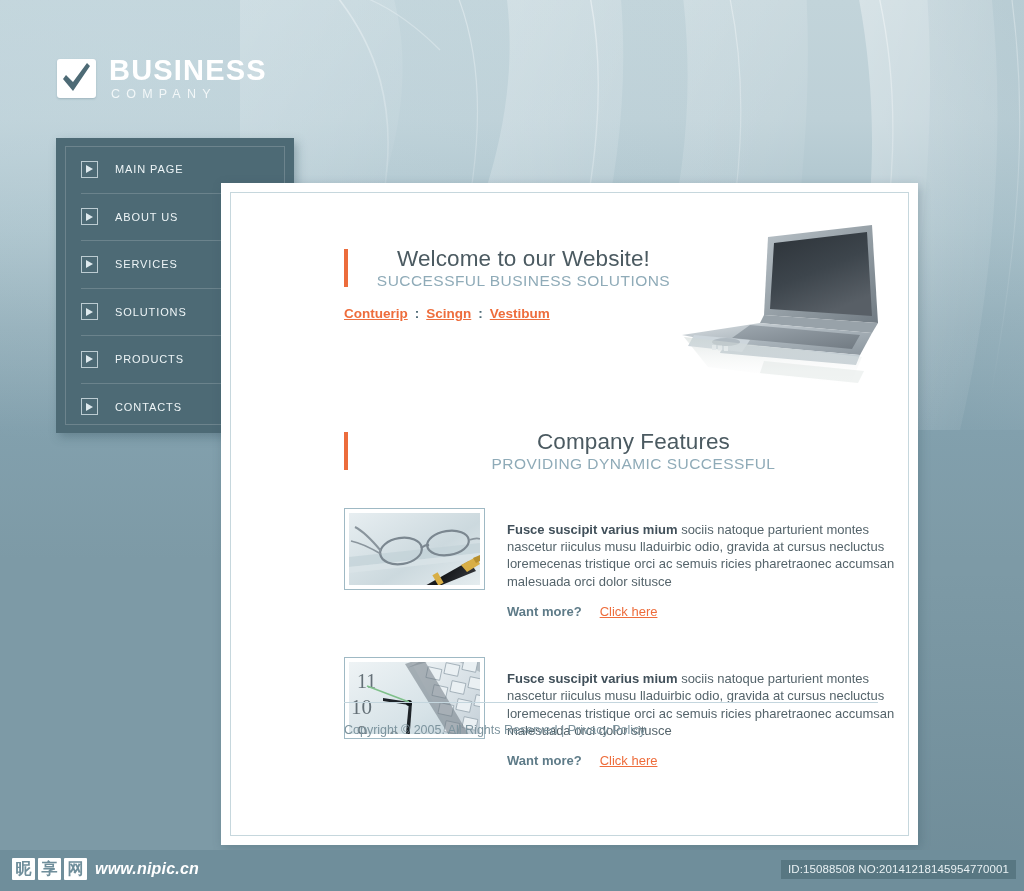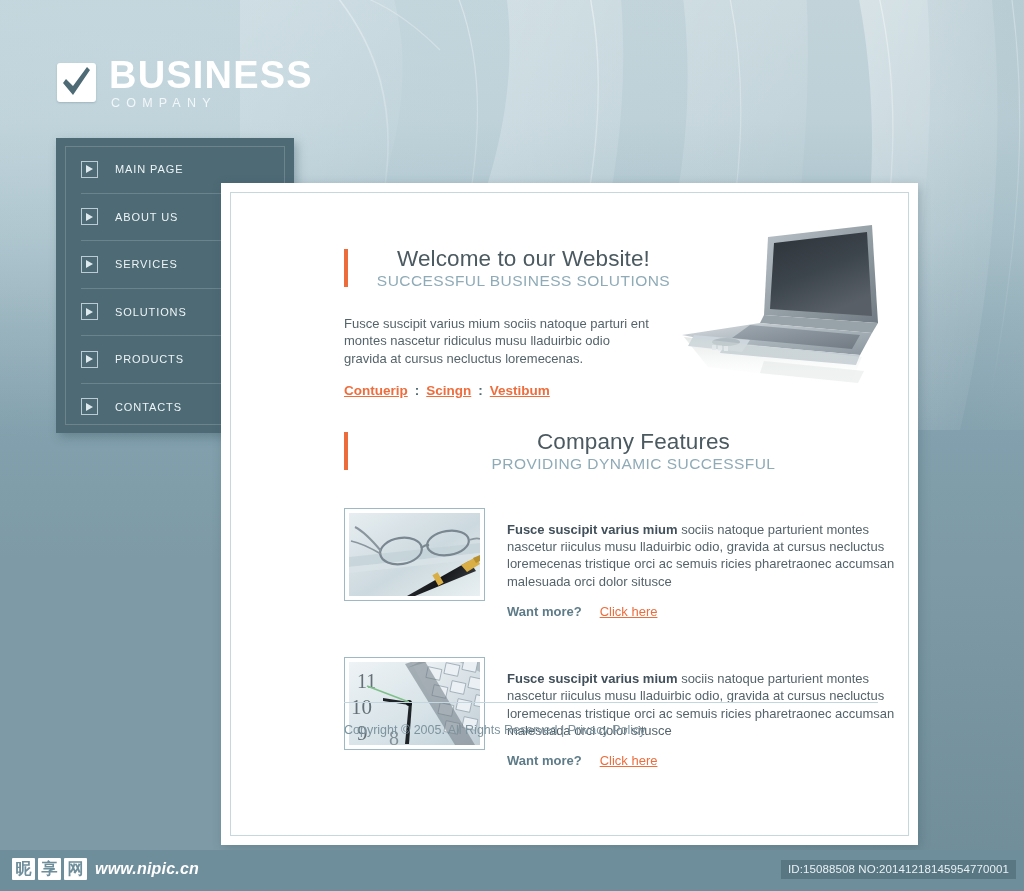--- a/index.html
+++ b/index.html
@@ -68,21 +68,21 @@
     width: 39px;
     height: 39px;
     background: #ffffff;
     border-radius: 3px;
     position: relative;
     box-shadow: 0 1px 2px rgba(60,90,104,0.25);
   }
   .logo-mark svg { position:absolute; left:5px; top:4px; }
   .logo-text { line-height: 1; }
   .logo-title {
-    font-size: 38px;
+    font-size: 29px;
     font-weight: bold;
     letter-spacing: 1.2px;
     color: #ffffff;
     font-family: "Liberation Sans", sans-serif;
   }
   .logo-sub {
     font-size: 12.5px;
     letter-spacing: 6.2px;
     color: #f2f7f8;
     margin-top: 3px;
@@ -235,21 +235,21 @@
   }
 
   .feature-row {
     display: flex;
     gap: 22px;
     margin-top: 34px;
   }
   .feature-row.second { margin-top: 38px; }
   .feature-thumb {
     width: 141px;
-    height: 93px;
+    height: 82px;
     flex: 0 0 auto;
     border: 1px solid #9fb9c4;
     padding: 4px;
     background: #ffffff;
     box-sizing: border-box;
   }
   .feature-thumb .pic {
     width: 100%;
     height: 100%;
     overflow: hidden;
@@ -518,21 +518,20 @@
           <path d="M20,122 L198,142 L186,170 L44,152 Z" fill="url(#refl)"></path>
           <path d="M100,146 L200,156 L194,168 L96,158 Z" fill="#d3ded9" opacity="0.35"></path>
         </svg>
       </div>
 
       <section class="welcome-block">
         <div class="sec-head">
           <div class="sec-title">Welcome to our Website!</div>
           <div class="sec-sub">SUCCESSFUL BUSINESS SOLUTIONS</div>
         </div>
-        <p class="welcome-para">Fusce suscipit varius mium sociis natoque parturi ent montes nascetur ridiculus musu lladuirbic odio gravida at cursus necluctus loremecenas.</p>
         <div class="welcome-links" id="welcome-links"><a href="#">Contuerip</a><span class="sep">:</span><a href="#">Scingn</a><span class="sep">:</span><a href="#">Vestibum</a></div>
       </section>
 
       <section class="features-block">
         <div class="sec-head">
           <div class="sec-title">Company Features</div>
           <div class="sec-sub">PROVIDING DYNAMIC SUCCESSFUL</div>
         </div>
 
         <div class="feature-row">

